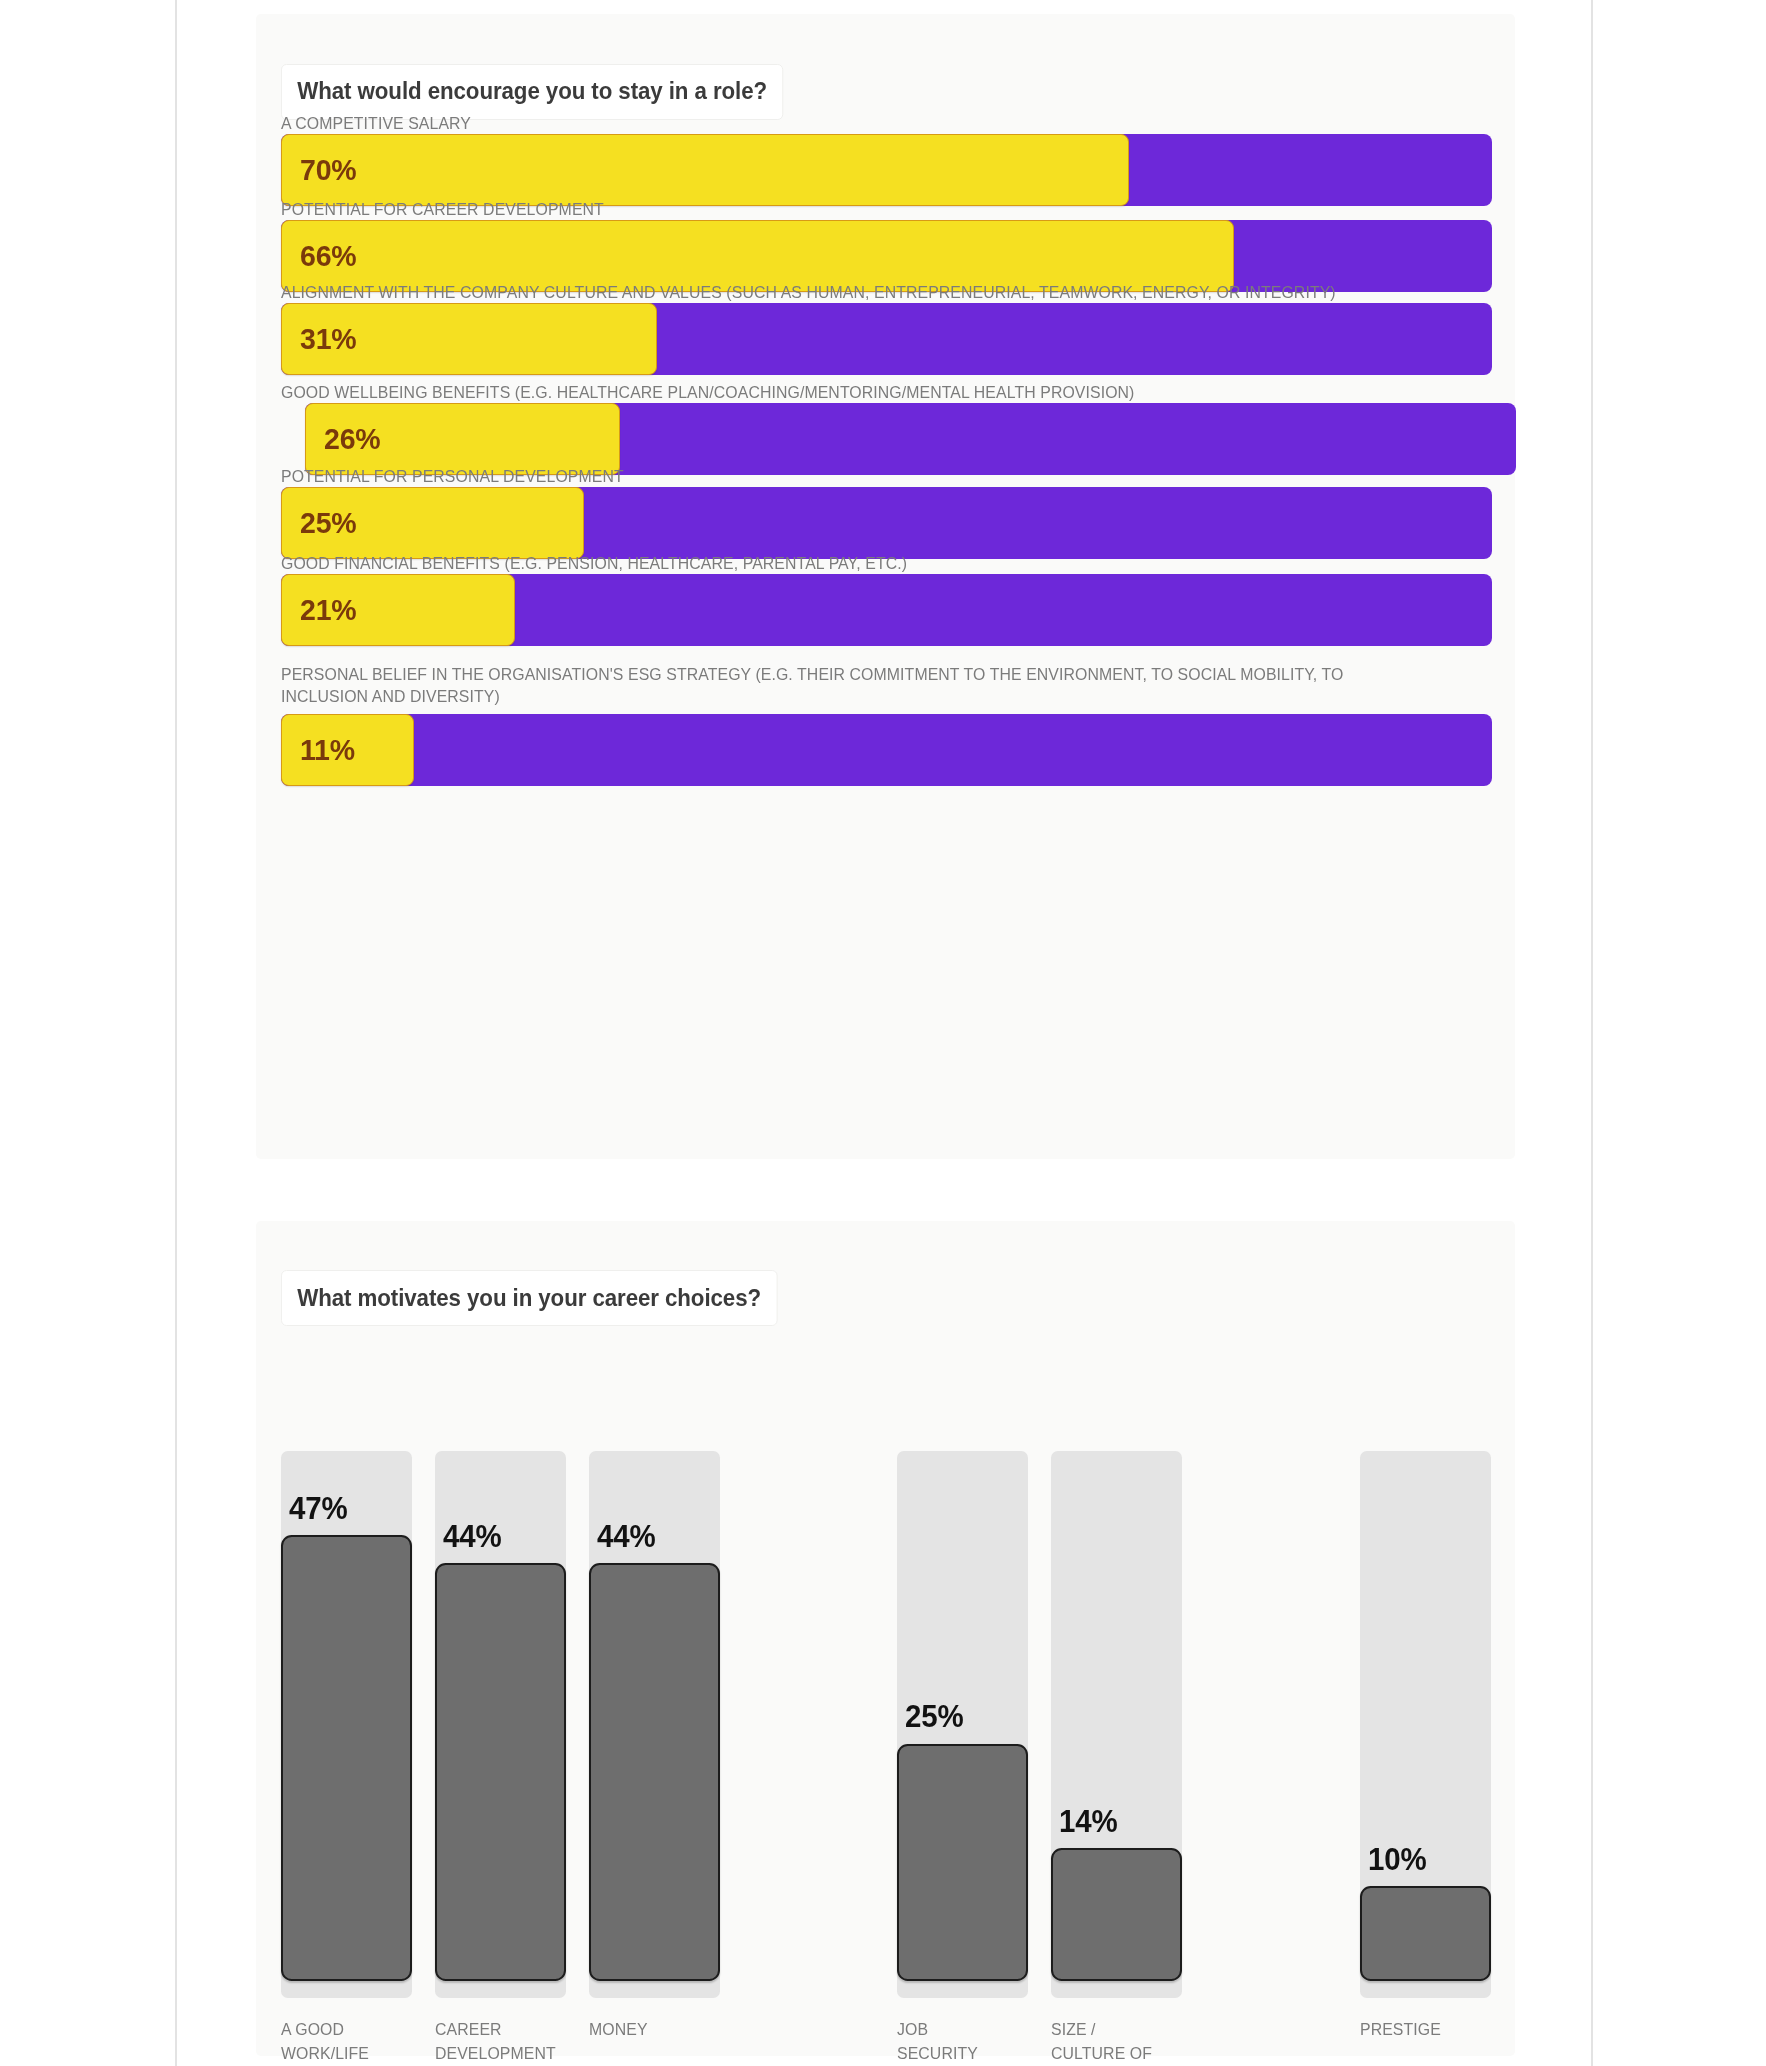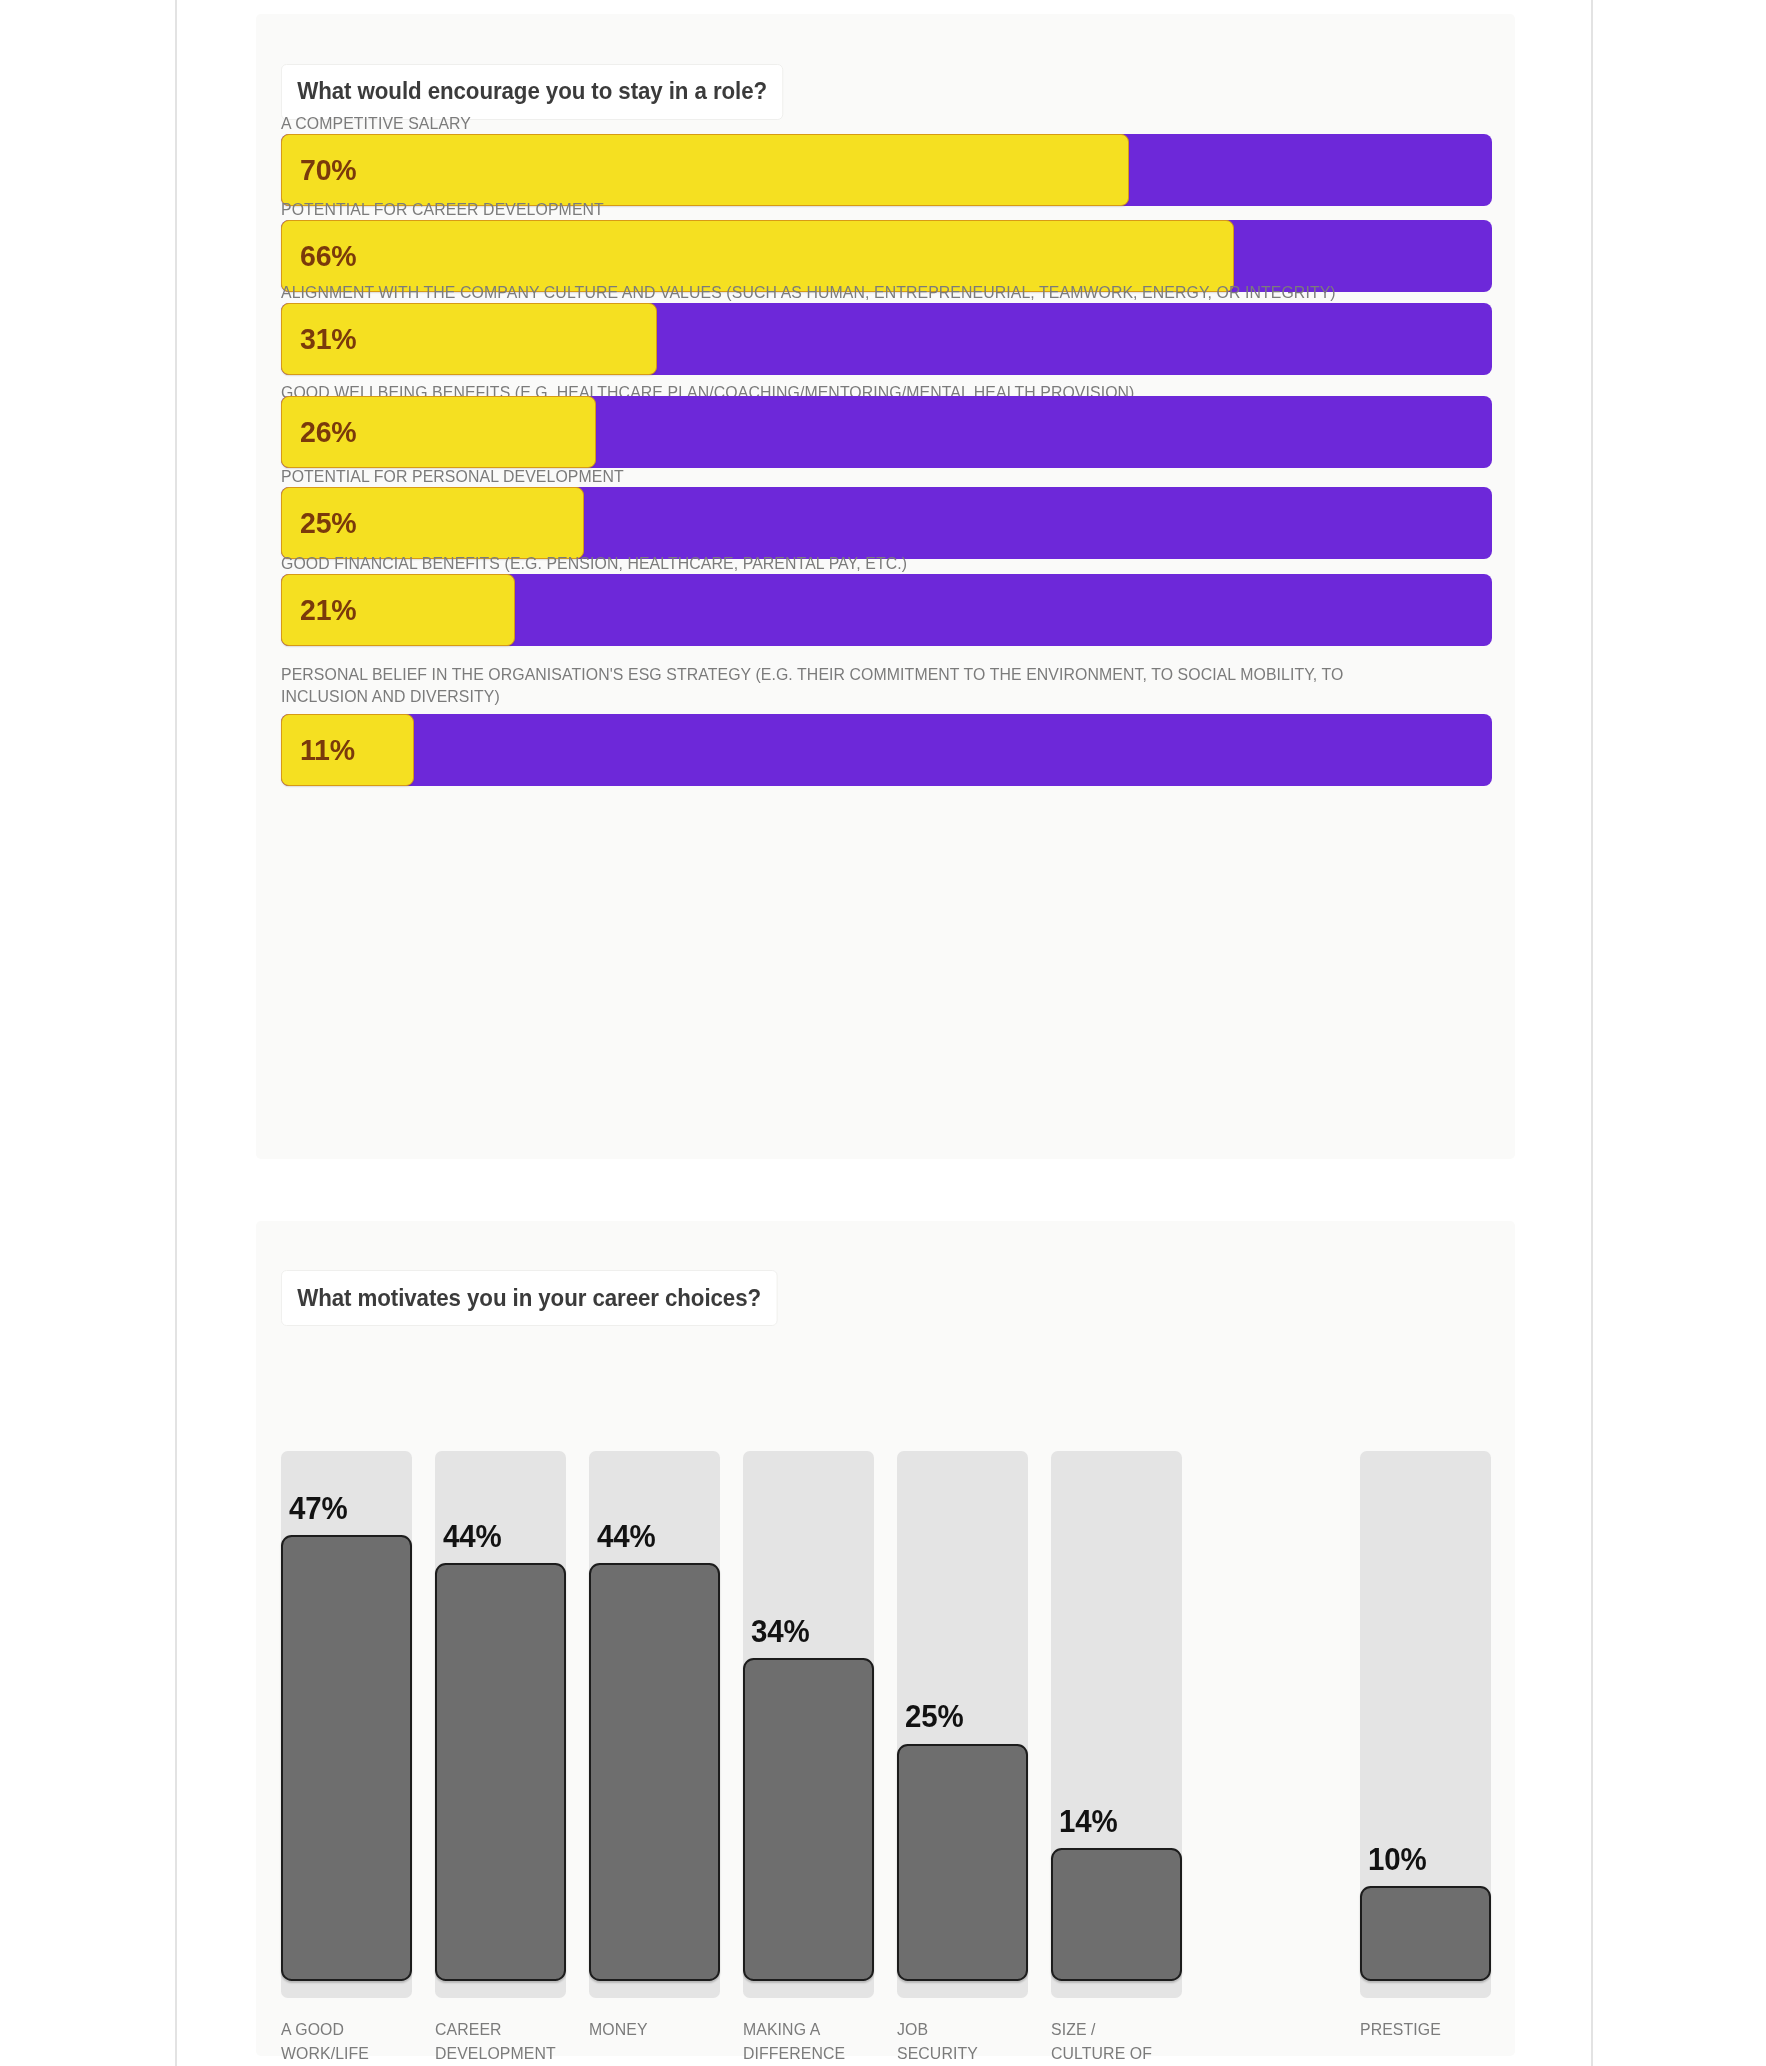--- a/index.html
+++ b/index.html
@@ -201,21 +201,21 @@
           <div class="hbar-row" style="top: 267px;">
             <div class="hbar-label">ALIGNMENT WITH THE COMPANY CULTURE AND VALUES (SUCH AS HUMAN, ENTREPRENEURIAL, TEAMWORK, ENERGY, OR INTEGRITY)</div>
             <div class="hbar-track" style="top: 22px;">
               <div class="hbar-fill" style="width: 376px;">
                 <span class="hbar-value">31%</span>
               </div>
             </div>
           </div>
           <div class="hbar-row" style="top: 367px;">
             <div class="hbar-label">GOOD WELLBEING BENEFITS (E.G. HEALTHCARE PLAN/COACHING/MENTORING/MENTAL HEALTH PROVISION)</div>
-            <div class="hbar-track" style="top: 15px;">
+            <div class="hbar-track" style="top: 22px; margin-left: 24px;">
               <div class="hbar-fill" style="width: 315px;">
                 <span class="hbar-value">26%</span>
               </div>
             </div>
           </div>
           <div class="hbar-row" style="top: 451px;">
             <div class="hbar-label">POTENTIAL FOR PERSONAL DEVELOPMENT</div>
             <div class="hbar-track" style="top: 22px;">
               <div class="hbar-fill" style="width: 303px;">
                 <span class="hbar-value">25%</span>
@@ -258,27 +258,20 @@
             </div>
             <div class="col-cat">CAREER DEVELOPMENT</div>
           </div>
           <div class="col" style="left: 308px;">
             <div class="col-track">
               <div class="col-fill" style="height: 418px;"></div>
               <div class="col-value" style="bottom: 443px;">44%</div>
             </div>
             <div class="col-cat">MONEY</div>
           </div>
-          <div class="col" style="left: 462px;">
-            <div class="col-track">
-              <div class="col-fill" style="height: 323px;"></div>
-              <div class="col-value" style="bottom: 348px;">34%</div>
-            </div>
-            <div class="col-cat">MAKING A DIFFERENCE</div>
-          </div>
           <div class="col" style="left: 616px;">
             <div class="col-track">
               <div class="col-fill" style="height: 237px;"></div>
               <div class="col-value" style="bottom: 263px;">25%</div>
             </div>
             <div class="col-cat">JOB SECURITY</div>
           </div>
           <div class="col" style="left: 770px;">
             <div class="col-track">
               <div class="col-fill" style="height: 133px;"></div>

